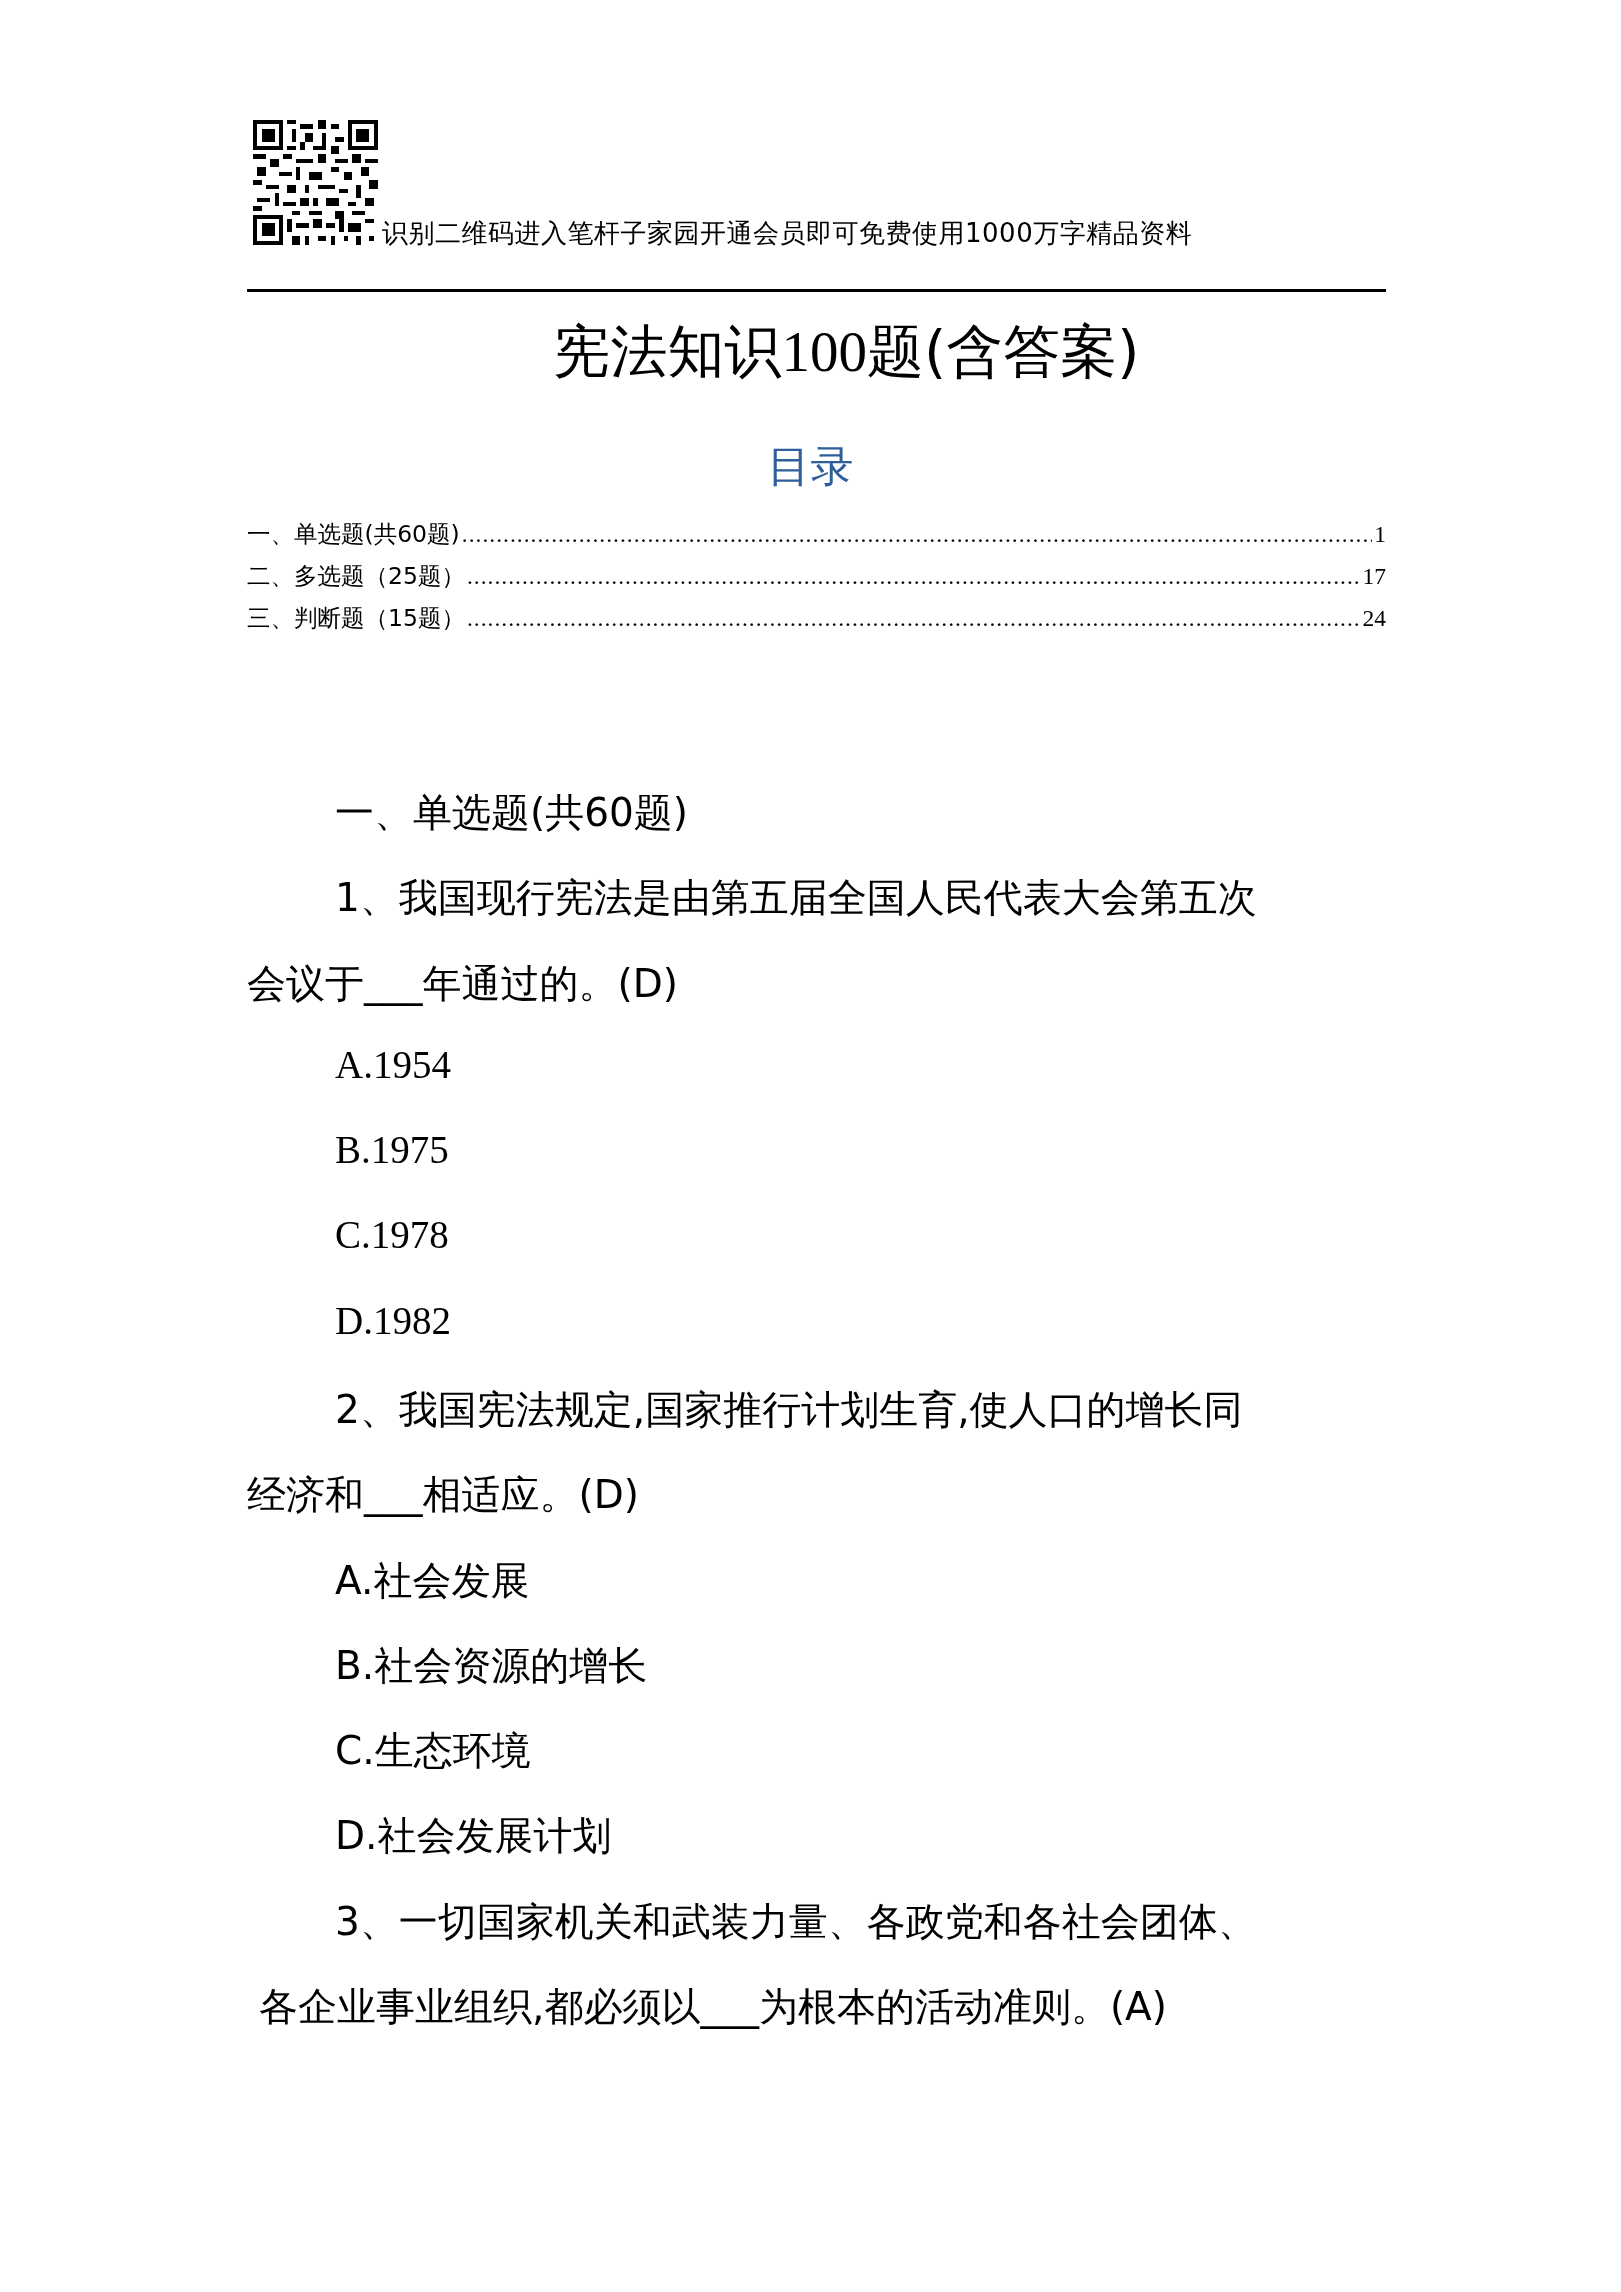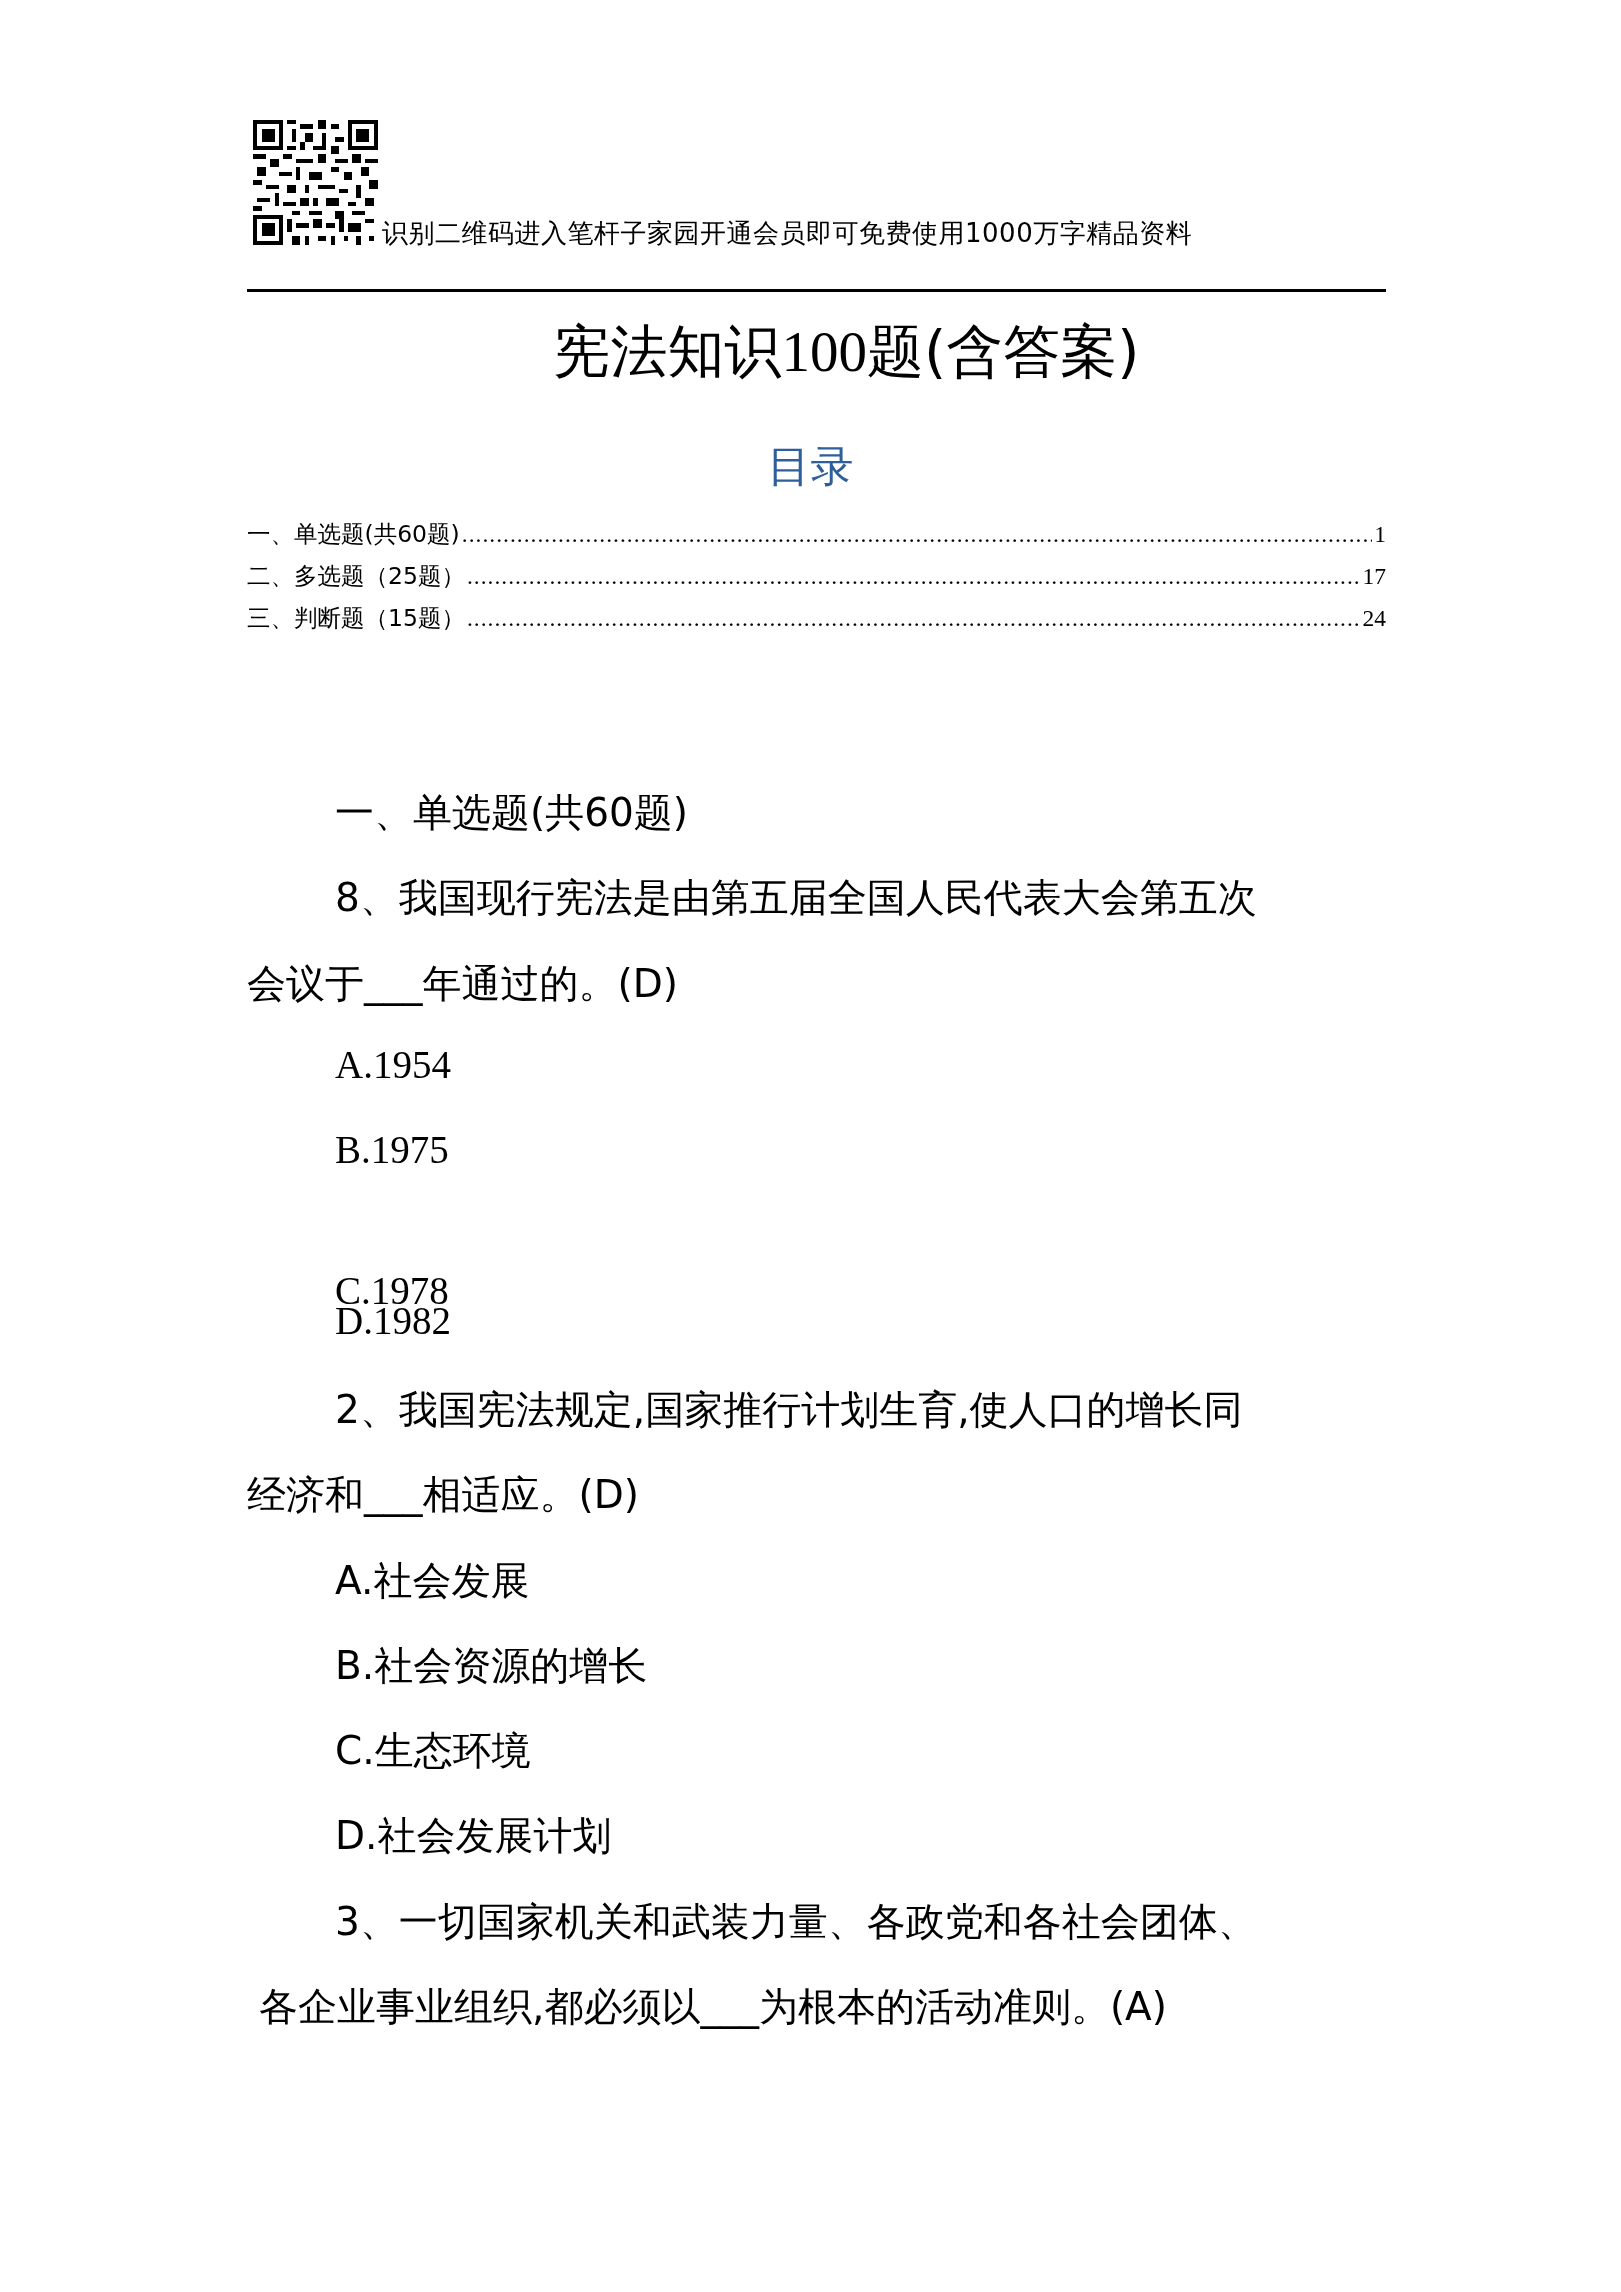--- a/index.html
+++ b/index.html
@@ -122,25 +122,25 @@
   <span class="pg">17</span>
 </div>
 <div class="abs toc-row" style="top:602px;">
   <span class="lbl">三、判断题（15题）</span>
   <span class="dots"></span>
   <span class="pg">24</span>
 </div>
 
 <div class="abs body-line indent" style="top:786px;">一、单选题(共60题)</div>
 
-<div class="abs body-line indent" style="top:871px;">8、我国现行宪法是由第五届全国人民代表大会第五次</div>
+<div class="abs body-line indent" style="top:871px;">1、我国现行宪法是由第五届全国人民代表大会第五次</div>
 <div class="abs body-line flush" style="top:957px;">会议于___年通过的。(D)</div>
 <div class="abs body-line indent ser" style="top:1042px;">A.1954</div>
 <div class="abs body-line indent ser" style="top:1127px;">B.1975</div>
-<div class="abs body-line indent ser" style="top:1268px;">C.1978</div>
+<div class="abs body-line indent ser" style="top:1212px;">C.1978</div>
 <div class="abs body-line indent ser" style="top:1298px;">D.1982</div>
 
 <div class="abs body-line indent" style="top:1383px;">2、我国宪法规定,国家推行计划生育,使人口的增长同</div>
 <div class="abs body-line flush" style="top:1468px;">经济和___相适应。(D)</div>
 <div class="abs body-line indent" style="top:1554px;">A.社会发展</div>
 <div class="abs body-line indent" style="top:1639px;">B.社会资源的增长</div>
 <div class="abs body-line indent" style="top:1724px;">C.生态环境</div>
 <div class="abs body-line indent" style="top:1809px;">D.社会发展计划</div>
 
 <div class="abs body-line indent" style="top:1895px;">3、一切国家机关和武装力量、各政党和各社会团体、</div>

